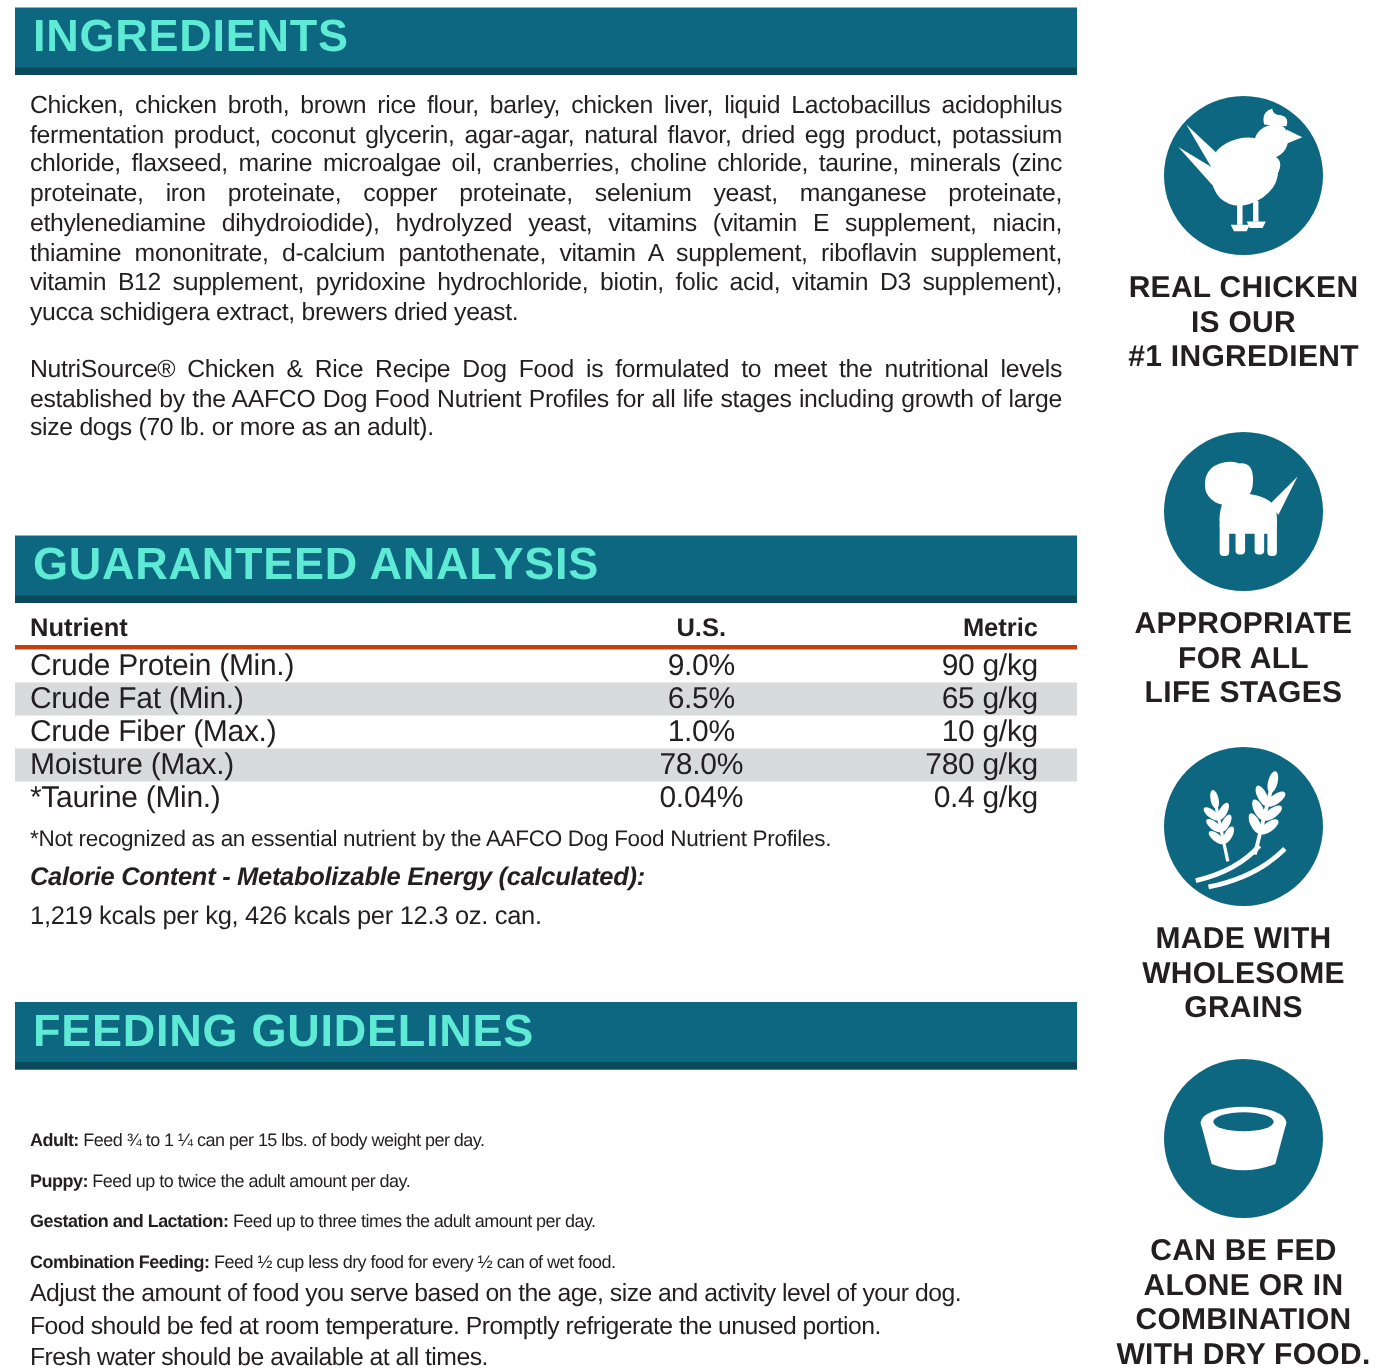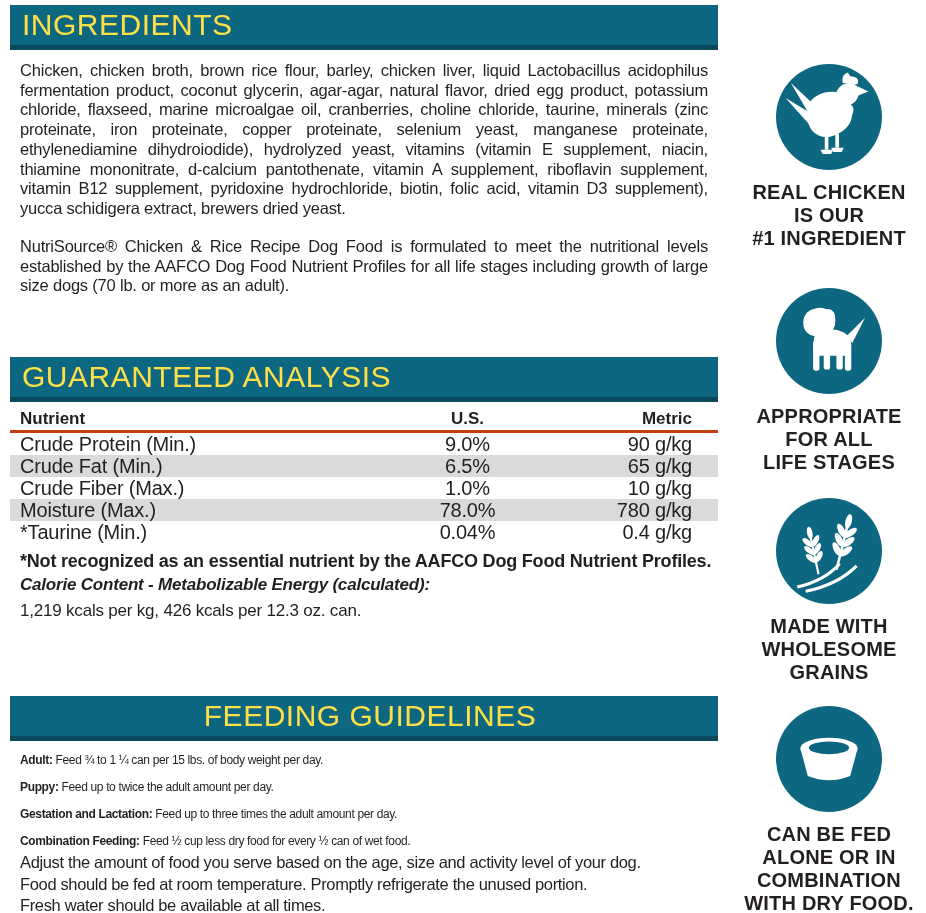--- a/index.html
+++ b/index.html
@@ -16,45 +16,45 @@
   }
   .page{position:relative;width:926px;height:913px;overflow:hidden;background:#fff;}
 
   
   .bar{
     position:absolute;left:10px;width:708px;height:40px;
     background:var(--teal);
     border-bottom:5px solid var(--teal_dark);
   }
   .bar h2{
-    color:#fde047;font-size:30px;font-weight:normal;line-height:40px;
+    color:#5eead4;font-size:30px;font-weight:bold;line-height:40px;
     padding-left:12px;letter-spacing:0.5px;white-space:nowrap;
   }
   #ingredients-bar{top:5px;}
   #ga-bar{top:357px;}
-  #fg-bar{top:696px;text-align:center;}
+  #fg-bar{top:668px;}
 
   .body-text{
     position:absolute;left:20px;width:688px;
     font-size:16.5px;line-height:19.7px;letter-spacing:-0.2px;
     text-align:justify;
   }
   #ingredients-body{top:61px;}
   #aafco-statement{top:237px;}
 
   
   #ga-table{position:absolute;left:10px;top:408px;width:708px;}
   .t-head{display:flex;font-weight:bold;font-size:17px;line-height:22px;border-bottom:3px solid #c2410c;}
   .t-row{display:flex;font-size:20px;line-height:22px;letter-spacing:-0.2px;}
   .t-row.stripe{background:var(--stripe);}
   .c-nutrient{width:360px;padding-left:10px;text-align:left;}
   .c-us{width:175px;text-align:center;}
   .c-metric{flex:1;text-align:right;padding-right:26px;}
 
-  #ga-footnote{position:absolute;left:20px;top:551px;width:700px;font-size:18px;letter-spacing:-0.2px;font-weight:bold;}
+  #ga-footnote{position:absolute;left:20px;top:551px;width:700px;font-size:15px;letter-spacing:-0.2px;}
   #calorie-heading{position:absolute;left:20px;top:575px;width:700px;font-size:17px;font-weight:bold;letter-spacing:-0.2px;font-style:italic;}
   #calorie-text{position:absolute;left:20px;top:601px;width:700px;font-size:17px;letter-spacing:-0.2px;}
 
   
   #fg-body{position:absolute;left:20px;top:750px;width:700px;}
   .fg-item{font-size:12px;line-height:21px;letter-spacing:-0.35px;margin-bottom:6px;}
   .fg-item b{font-weight:bold;}
   .fg-note{font-size:16.5px;line-height:21.5px;letter-spacing:-0.35px;}
 
   

